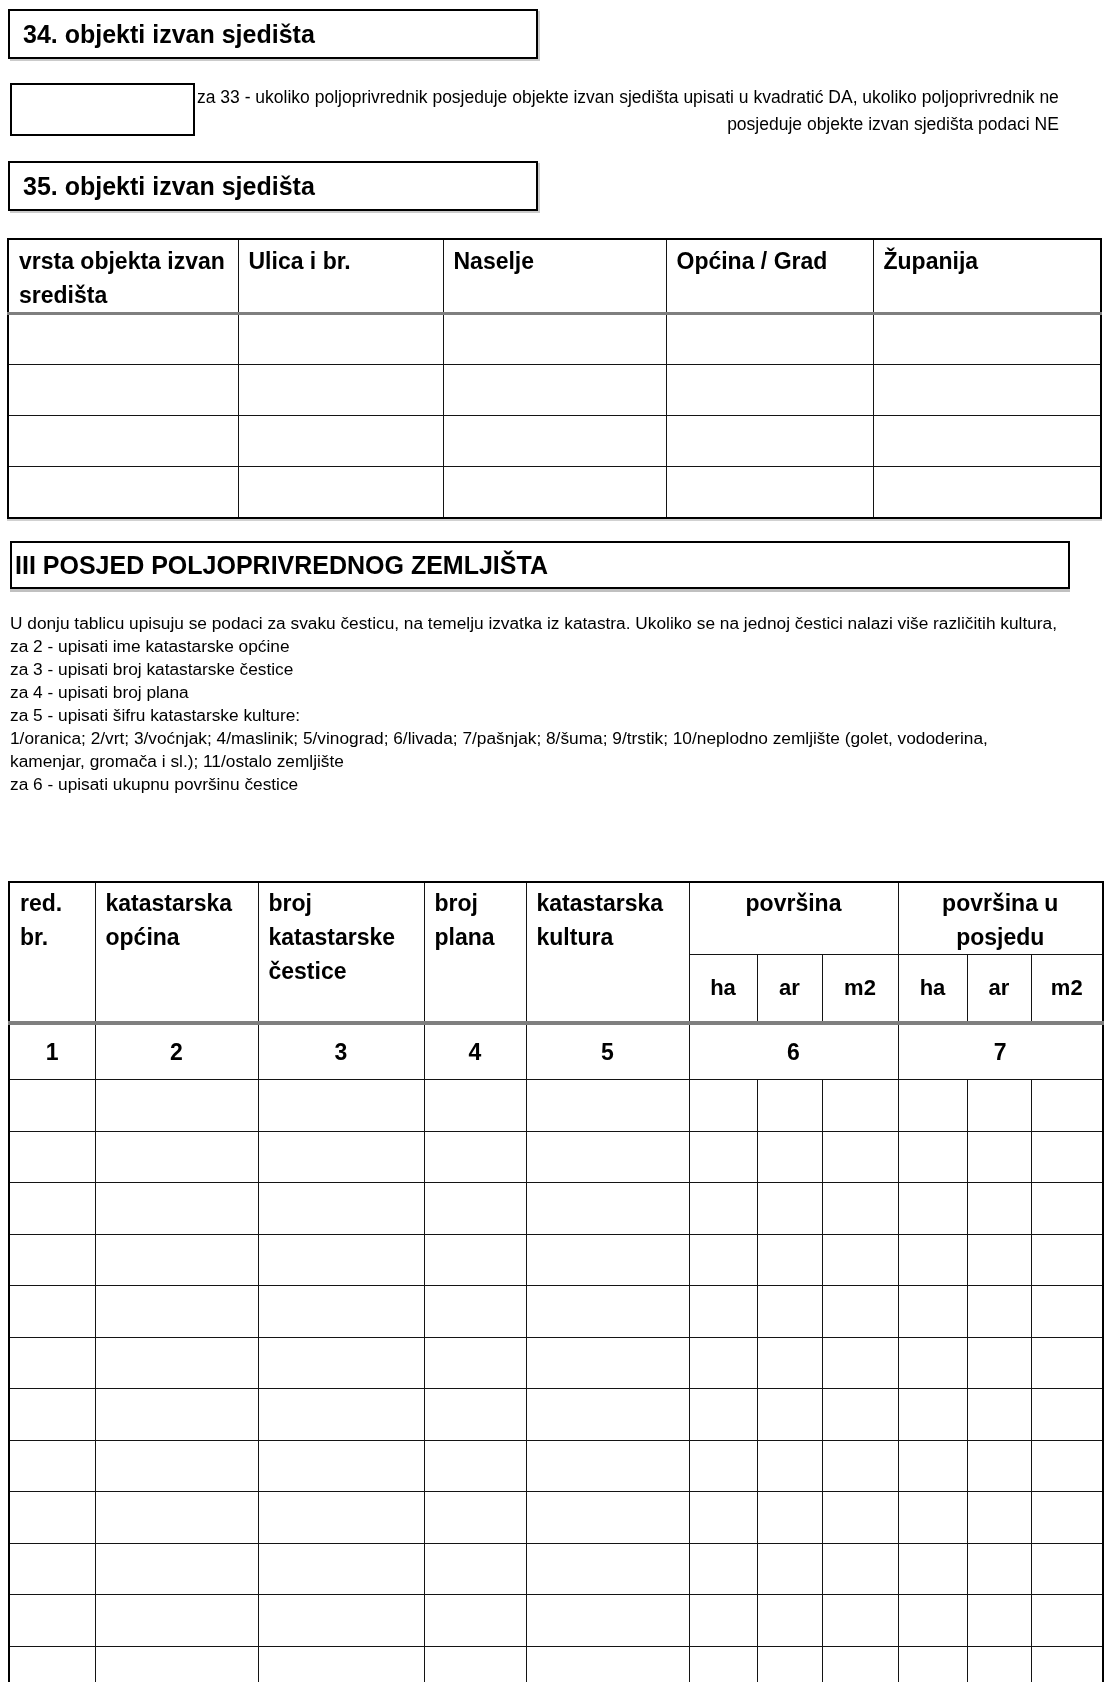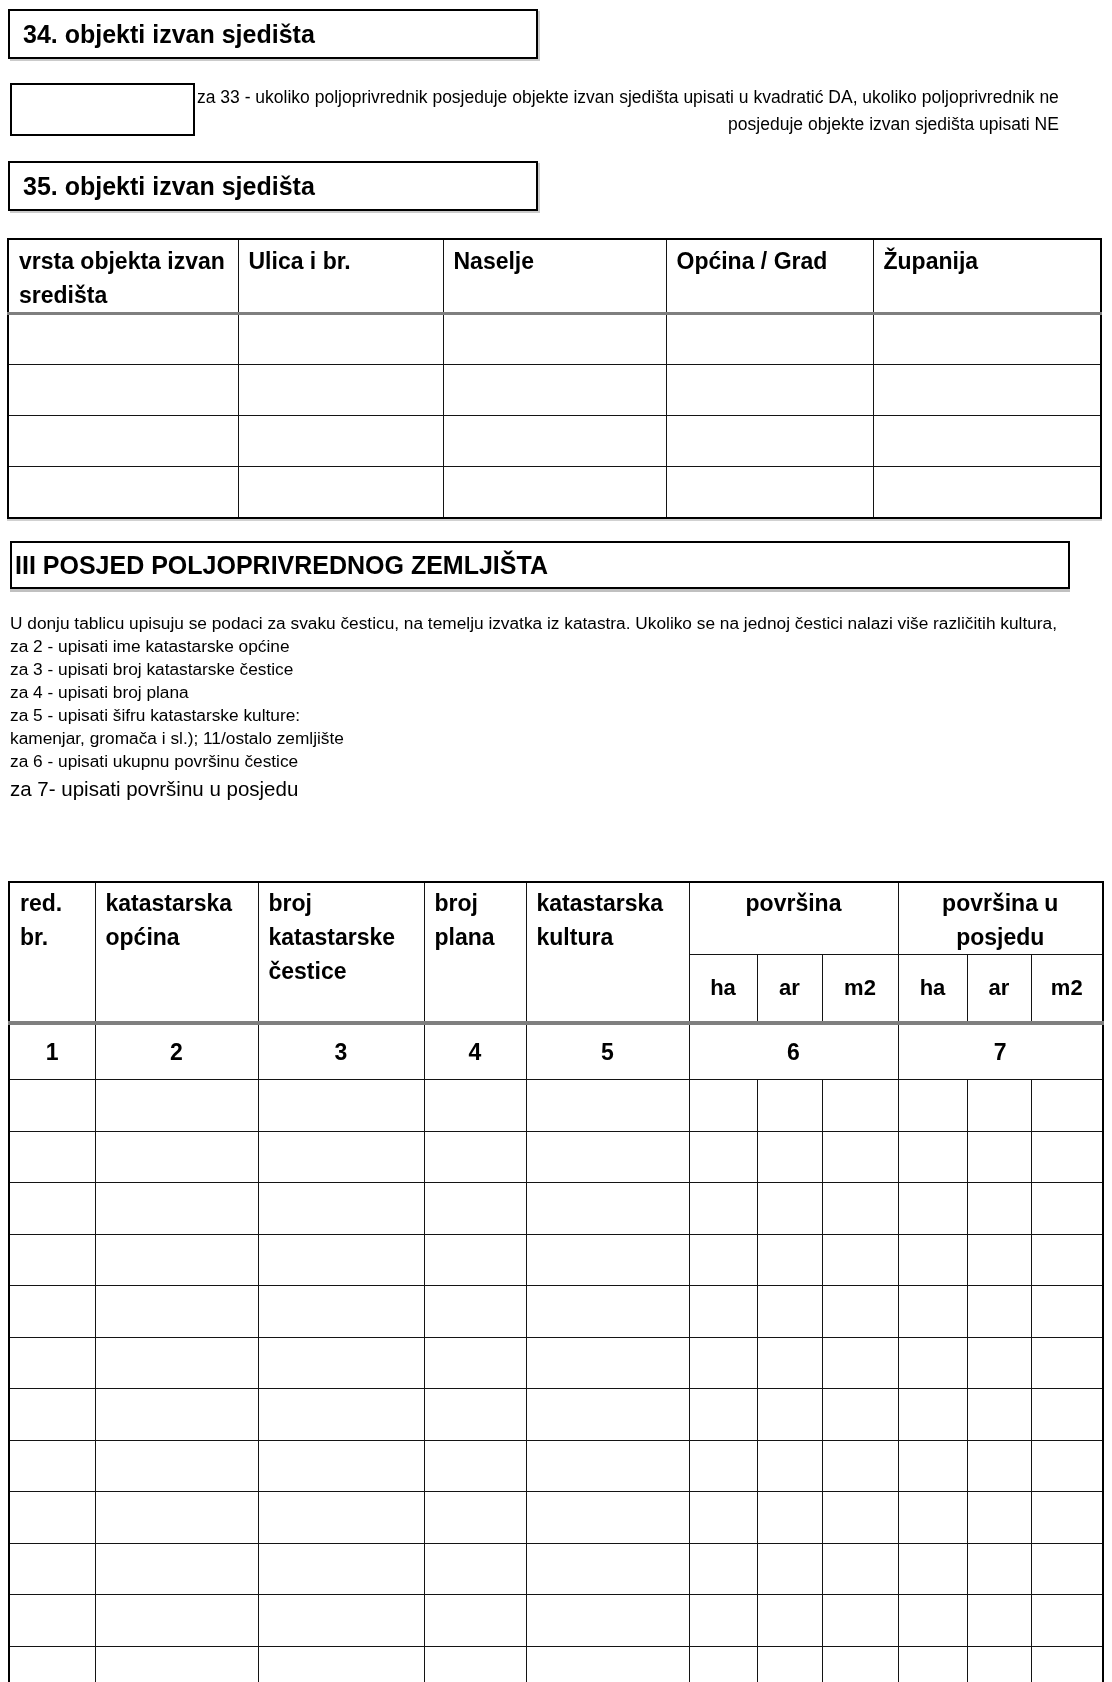--- a/index.html
+++ b/index.html
@@ -89,21 +89,21 @@
 <div class="page">
 
   <div class="title-box box34">
     <span>34. objekti izvan sjedišta</span>
   </div>
 
   <div class="answer-box"></div>
 
   <div class="note33">
     <div>za 33 - ukoliko poljoprivrednik posjeduje objekte izvan sjedišta upisati u kvadratić DA, ukoliko poljoprivrednik ne</div>
-    <div>posjeduje objekte izvan sjedišta upisati NE</div>
+    <div>posjeduje objekte izvan sjedišta podaci NE</div>
   </div>
 
   <div class="title-box box35">
     <span>35. objekti izvan sjedišta</span>
   </div>
 
   <table class="objects-table">
     <colgroup>
       <col style="width:230px">
         <col style="width:205px">
@@ -155,23 +155,23 @@
   <div class="section-box">
     <span>III POSJED POLJOPRIVREDNOG ZEMLJIŠTA</span>
   </div>
 
   <div class="instructions">
     <div class="iline">U donju tablicu upisuju se podaci za svaku česticu, na temelju izvatka iz katastra. Ukoliko se na jednoj čestici nalazi više različitih kultura,</div>
     <div class="iline">za 2 - upisati ime katastarske općine</div>
     <div class="iline">za 3 - upisati broj katastarske čestice</div>
     <div class="iline">za 4 - upisati broj plana</div>
     <div class="iline">za 5 - upisati šifru katastarske kulture:</div>
+    <div class="iline">1/oranica; 2/vrt; 3/voćnjak; 4/maslinik; 5/vinograd; 6/livada; 7/pašnjak; 8/šuma; 9/trstik; 10/neplodno zemljište (golet, vododerina,</div>
     <div class="iline">kamenjar, gromača i sl.); 11/ostalo zemljište</div>
     <div class="iline">za 6 - upisati ukupnu površinu čestice</div>
-    <div class="iline-large">za 7- upisati površinu u posjedu</div>
   </div>
 
   <table class="parcels-table">
     <colgroup>
       <col style="width:86px">
         <col style="width:163px">
         <col style="width:166px">
       <col style="width:102px">
         <col style="width:163px">
       <col style="width:68px">

